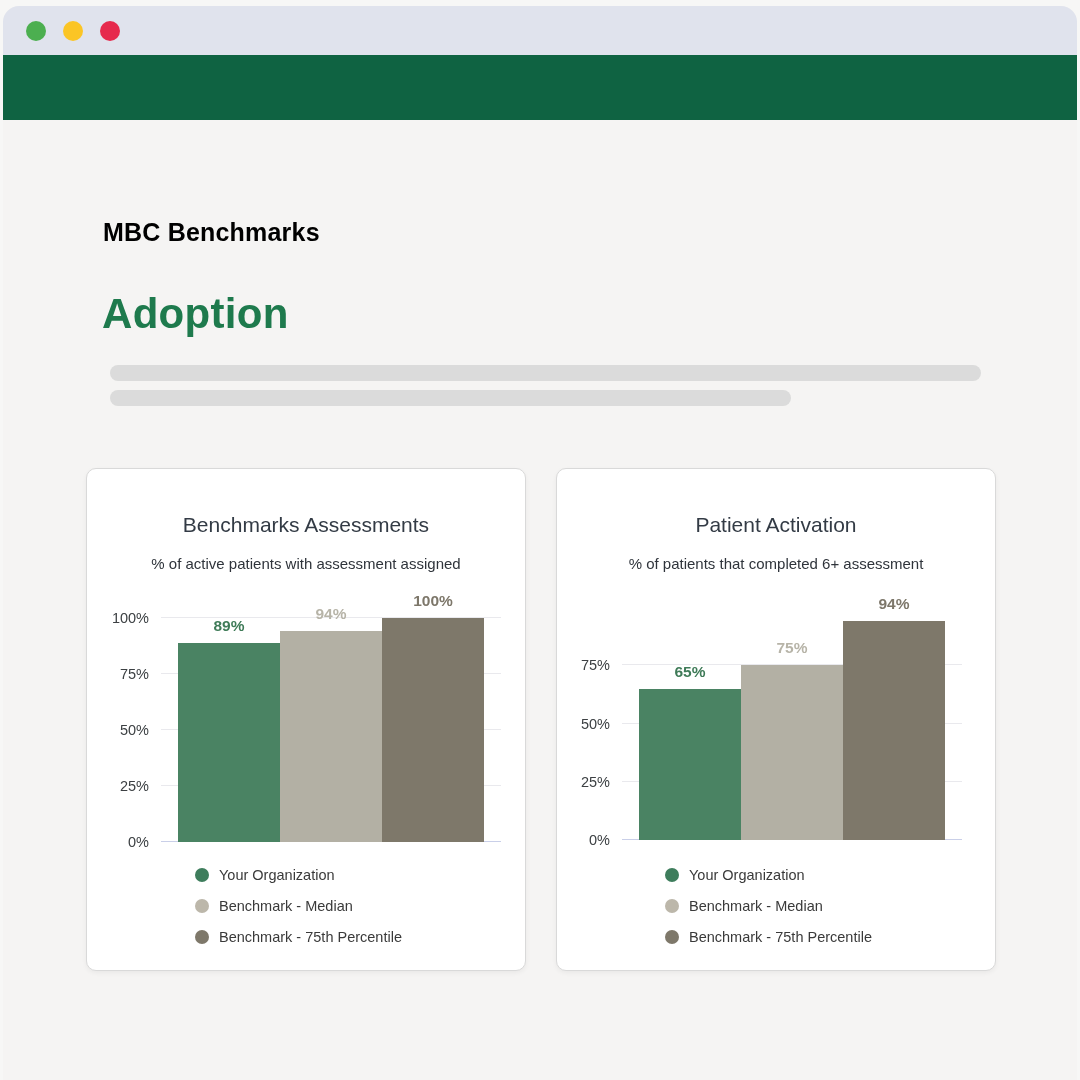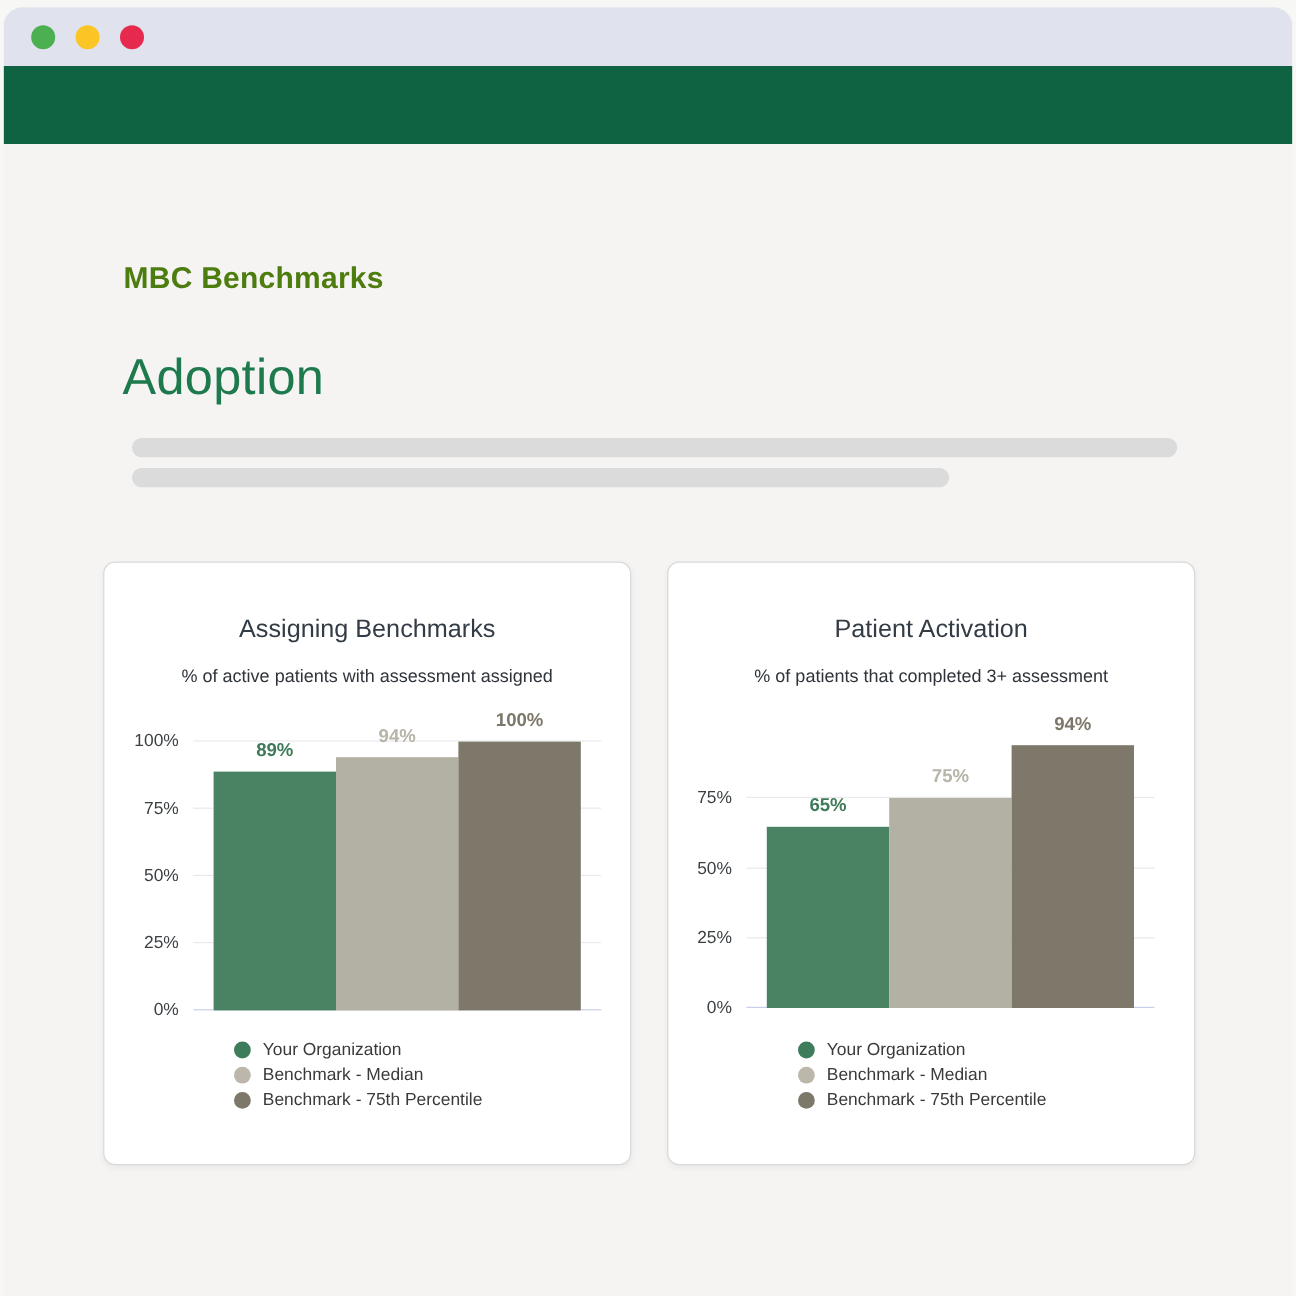--- a/index.html
+++ b/index.html
@@ -21,25 +21,25 @@
   .titlebar {
     height:49px; background:#E0E3ED;
     display:flex; align-items:center; padding-left:23px; gap:17px;
   }
   .traffic { width:20px; height:20px; border-radius:50%; }
   .navbar { height:65px; background:#0F6342; }
 
   
   .eyebrow {
     position:absolute; left:100px; top:212px;
-    font-size:25px; font-weight:700; color:#4d7c0f; letter-spacing:0.2px;
+    font-size:25px; font-weight:700; color:#000000; letter-spacing:0.2px;
   }
   .page-title {
     position:absolute; left:99px; top:284px;
-    font-size:42px; font-weight:400; color:#1E7A4D; letter-spacing:0.3px;
+    font-size:42px; font-weight:700; color:#1E7A4D; letter-spacing:0.3px;
   }
   .skeleton { position:absolute; background:#DBDBDB; border-radius:8px; height:16px; }
   .skeleton-1 { left:107px; top:359px; width:871px; }
   .skeleton-2 { left:107px; top:384px; width:681px; }
 
   
   .card {
     position:absolute; top:462px; width:440px; height:503px;
     background:#FFFFFF; border:1px solid #D9D9D9; border-radius:10px;
     box-shadow:0 2px 5px rgba(0,0,0,0.05);
@@ -74,21 +74,21 @@
   }
   .bar { position:relative; width:102px; }
   .bar-label {
     position:absolute; top:-26px; left:50%; transform:translateX(-50%);
     font-size:15.5px; font-weight:700; white-space:nowrap;
   }
 
   
   .legend {
     position:absolute; left:108px; top:396px;
-    display:flex; flex-direction:column; gap:2px;
+    display:flex; flex-direction:column; gap:12px;
   }
   .legend-row { display:flex; align-items:center; gap:10px; height:19px; }
   .legend-dot { width:14px; height:14px; border-radius:50%; flex:none; }
   .legend-label { font-size:14.5px; color:#3A3A3A; }
 </style>
 </head>
 <body>
 
 <div class="frame">
   <div class="titlebar" style="background: rgb(224, 227, 237);">
@@ -98,21 +98,21 @@
   </div>
   <div class="navbar" style="background: rgb(15, 99, 66);"></div>
 
   <div class="eyebrow">MBC Benchmarks</div>
   <div class="page-title" style="color: rgb(30, 122, 77);">Adoption</div>
 
   <div class="skeleton skeleton-1"></div>
   <div class="skeleton skeleton-2"></div>
 
   <div class="card card-0">
-    <div class="chart-title">Assigning Benchmarks</div>
+    <div class="chart-title">Benchmarks Assessments</div>
     <div class="chart-subtitle">% of active patients with assessment assigned</div>
     <div class="plot">
         <div class="gridline" style="bottom: 100%;"></div>
         <div class="tick-label" style="bottom: 100%;">100%</div>
         <div class="gridline" style="bottom: 75%;"></div>
         <div class="tick-label" style="bottom: 75%;">75%</div>
         <div class="gridline" style="bottom: 50%;"></div>
         <div class="tick-label" style="bottom: 50%;">50%</div>
         <div class="gridline" style="bottom: 25%;"></div>
         <div class="tick-label" style="bottom: 25%;">25%</div>
@@ -141,21 +141,21 @@
         </div>
         <div class="legend-row">
           <div class="legend-dot" style="background: rgb(126, 120, 106);"></div>
           <div class="legend-label">Benchmark - 75th Percentile</div>
         </div>
       </div>
   </div>
 
   <div class="card card-1">
     <div class="chart-title">Patient Activation</div>
-    <div class="chart-subtitle">% of patients that completed 3+ assessment</div>
+    <div class="chart-subtitle">% of patients that completed 6+ assessment</div>
     <div class="plot">
         <div class="gridline" style="bottom: 75%;"></div>
         <div class="tick-label" style="bottom: 75%;">75%</div>
         <div class="gridline" style="bottom: 50%;"></div>
         <div class="tick-label" style="bottom: 50%;">50%</div>
         <div class="gridline" style="bottom: 25%;"></div>
         <div class="tick-label" style="bottom: 25%;">25%</div>
         <div class="gridline baseline" style="bottom: 0%;"></div>
         <div class="tick-label" style="bottom: 0%;">0%</div>
         <div class="bars">

